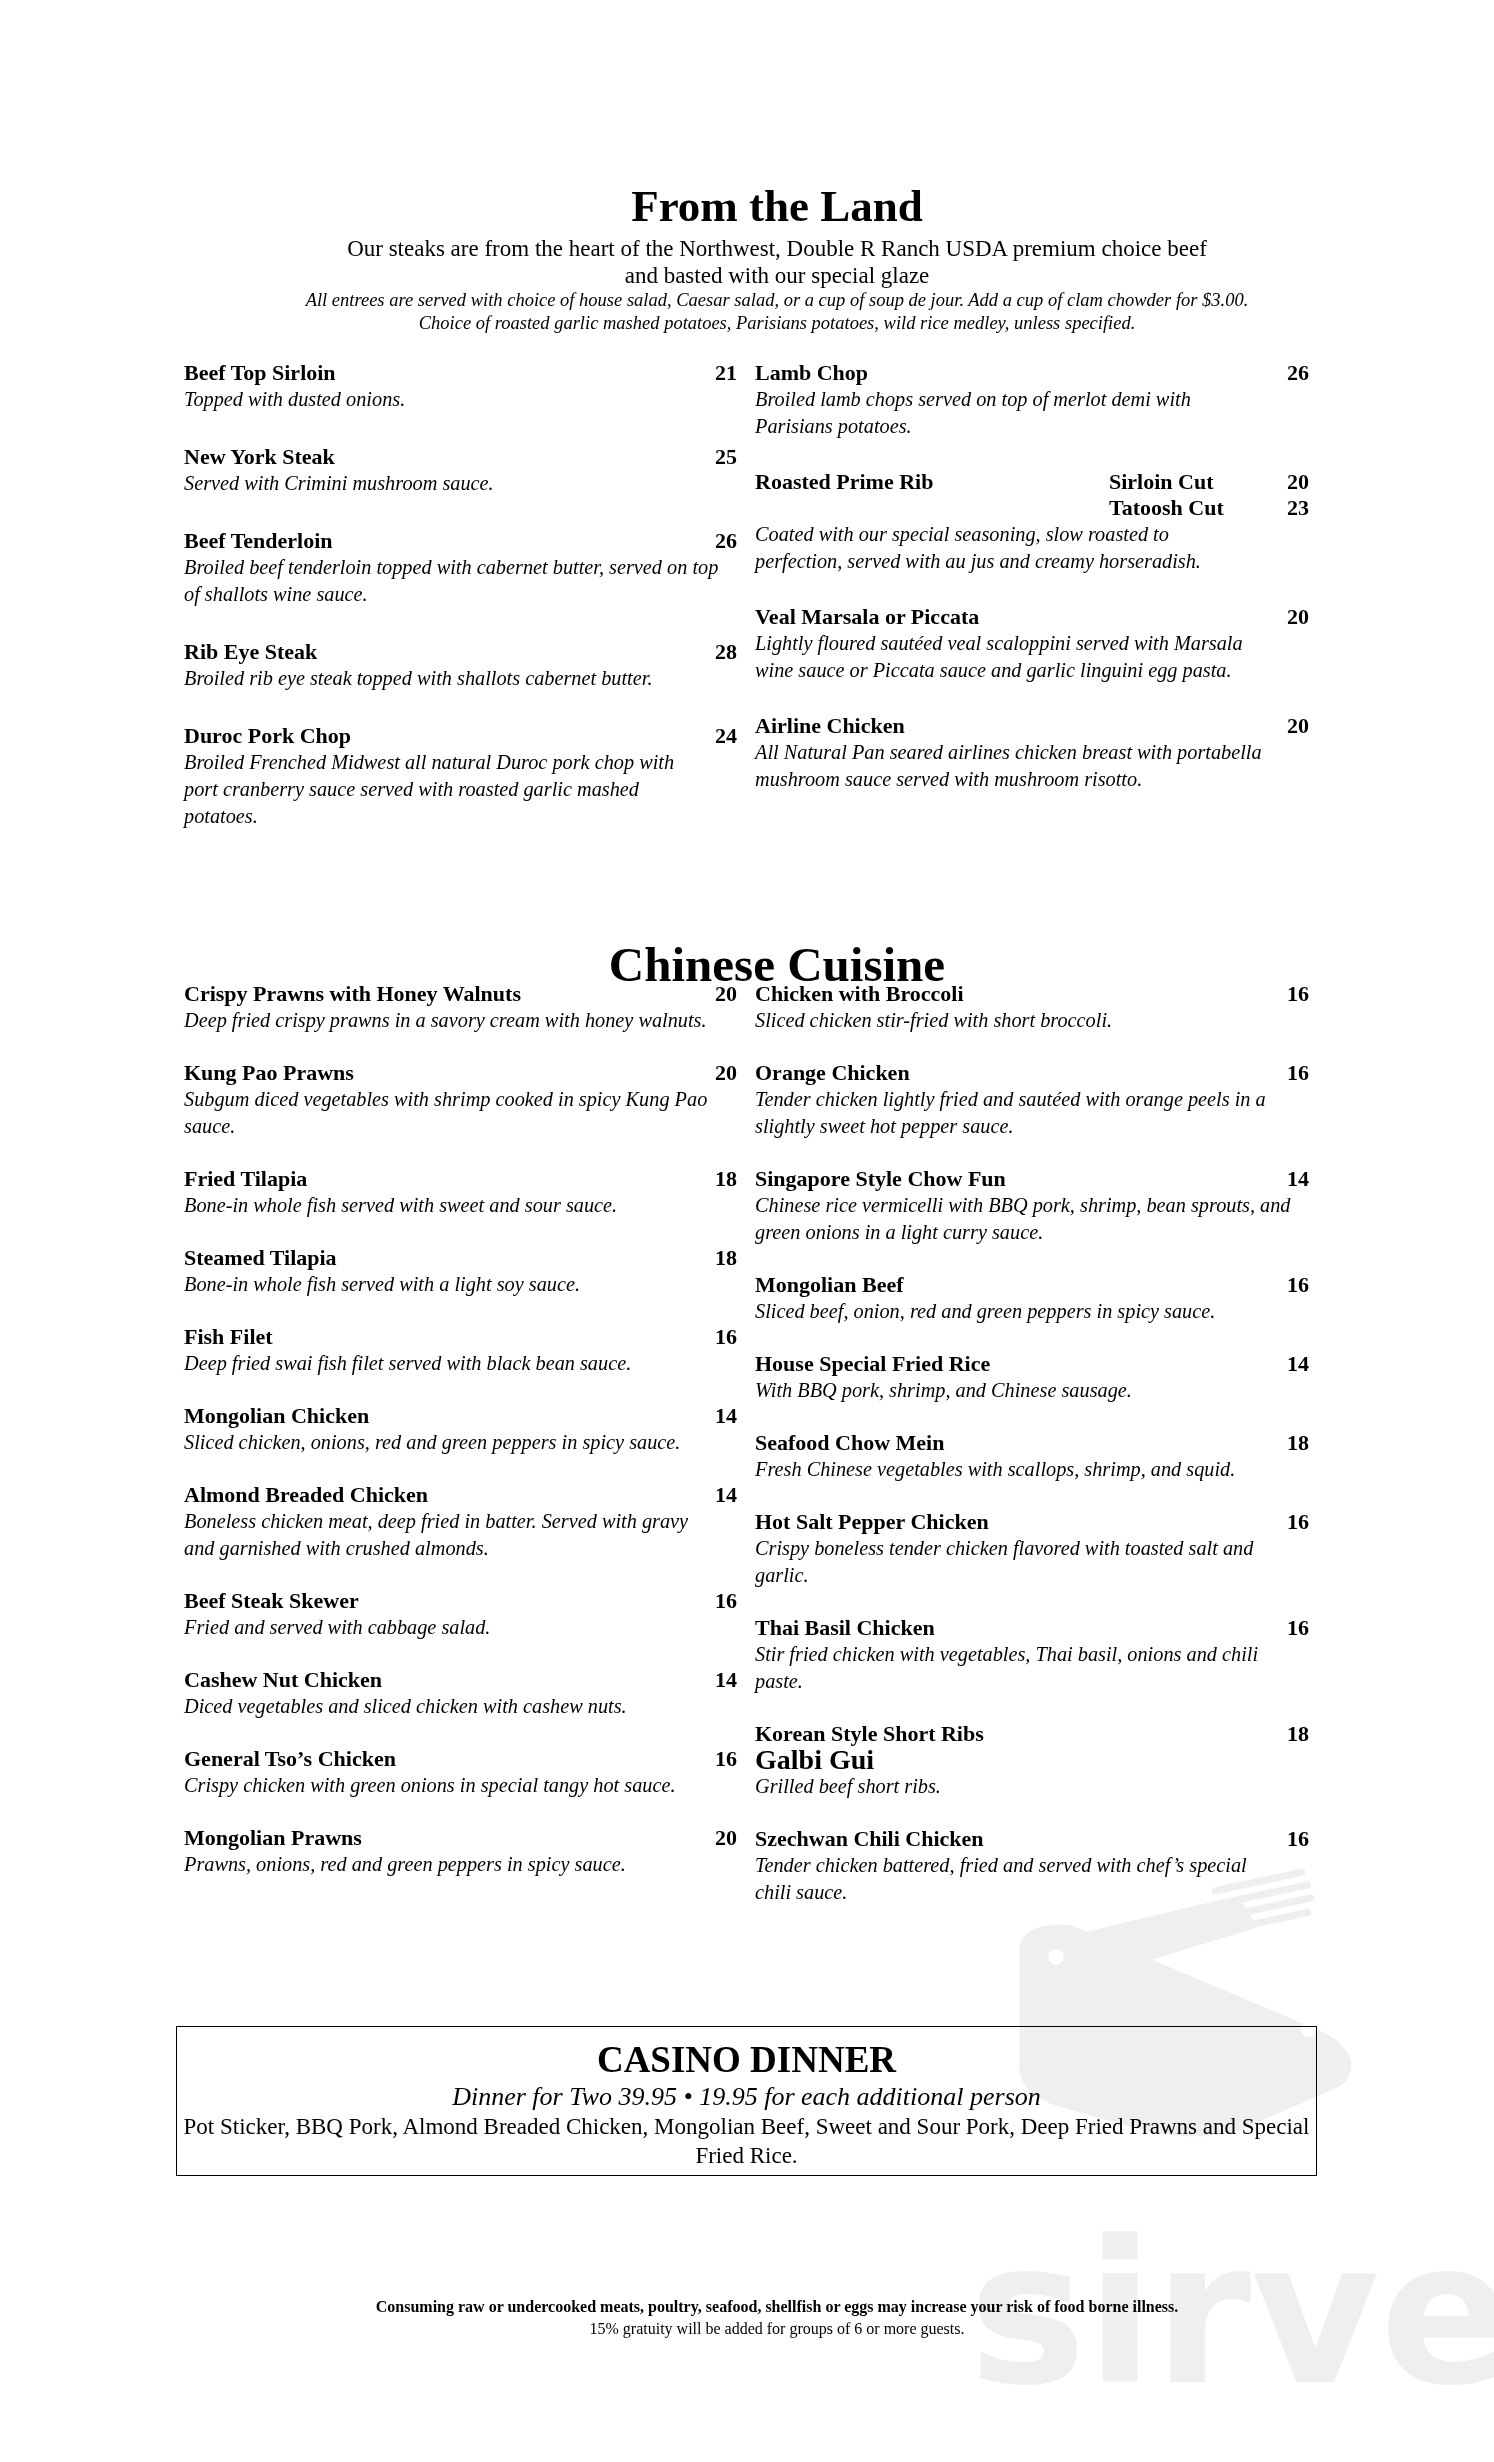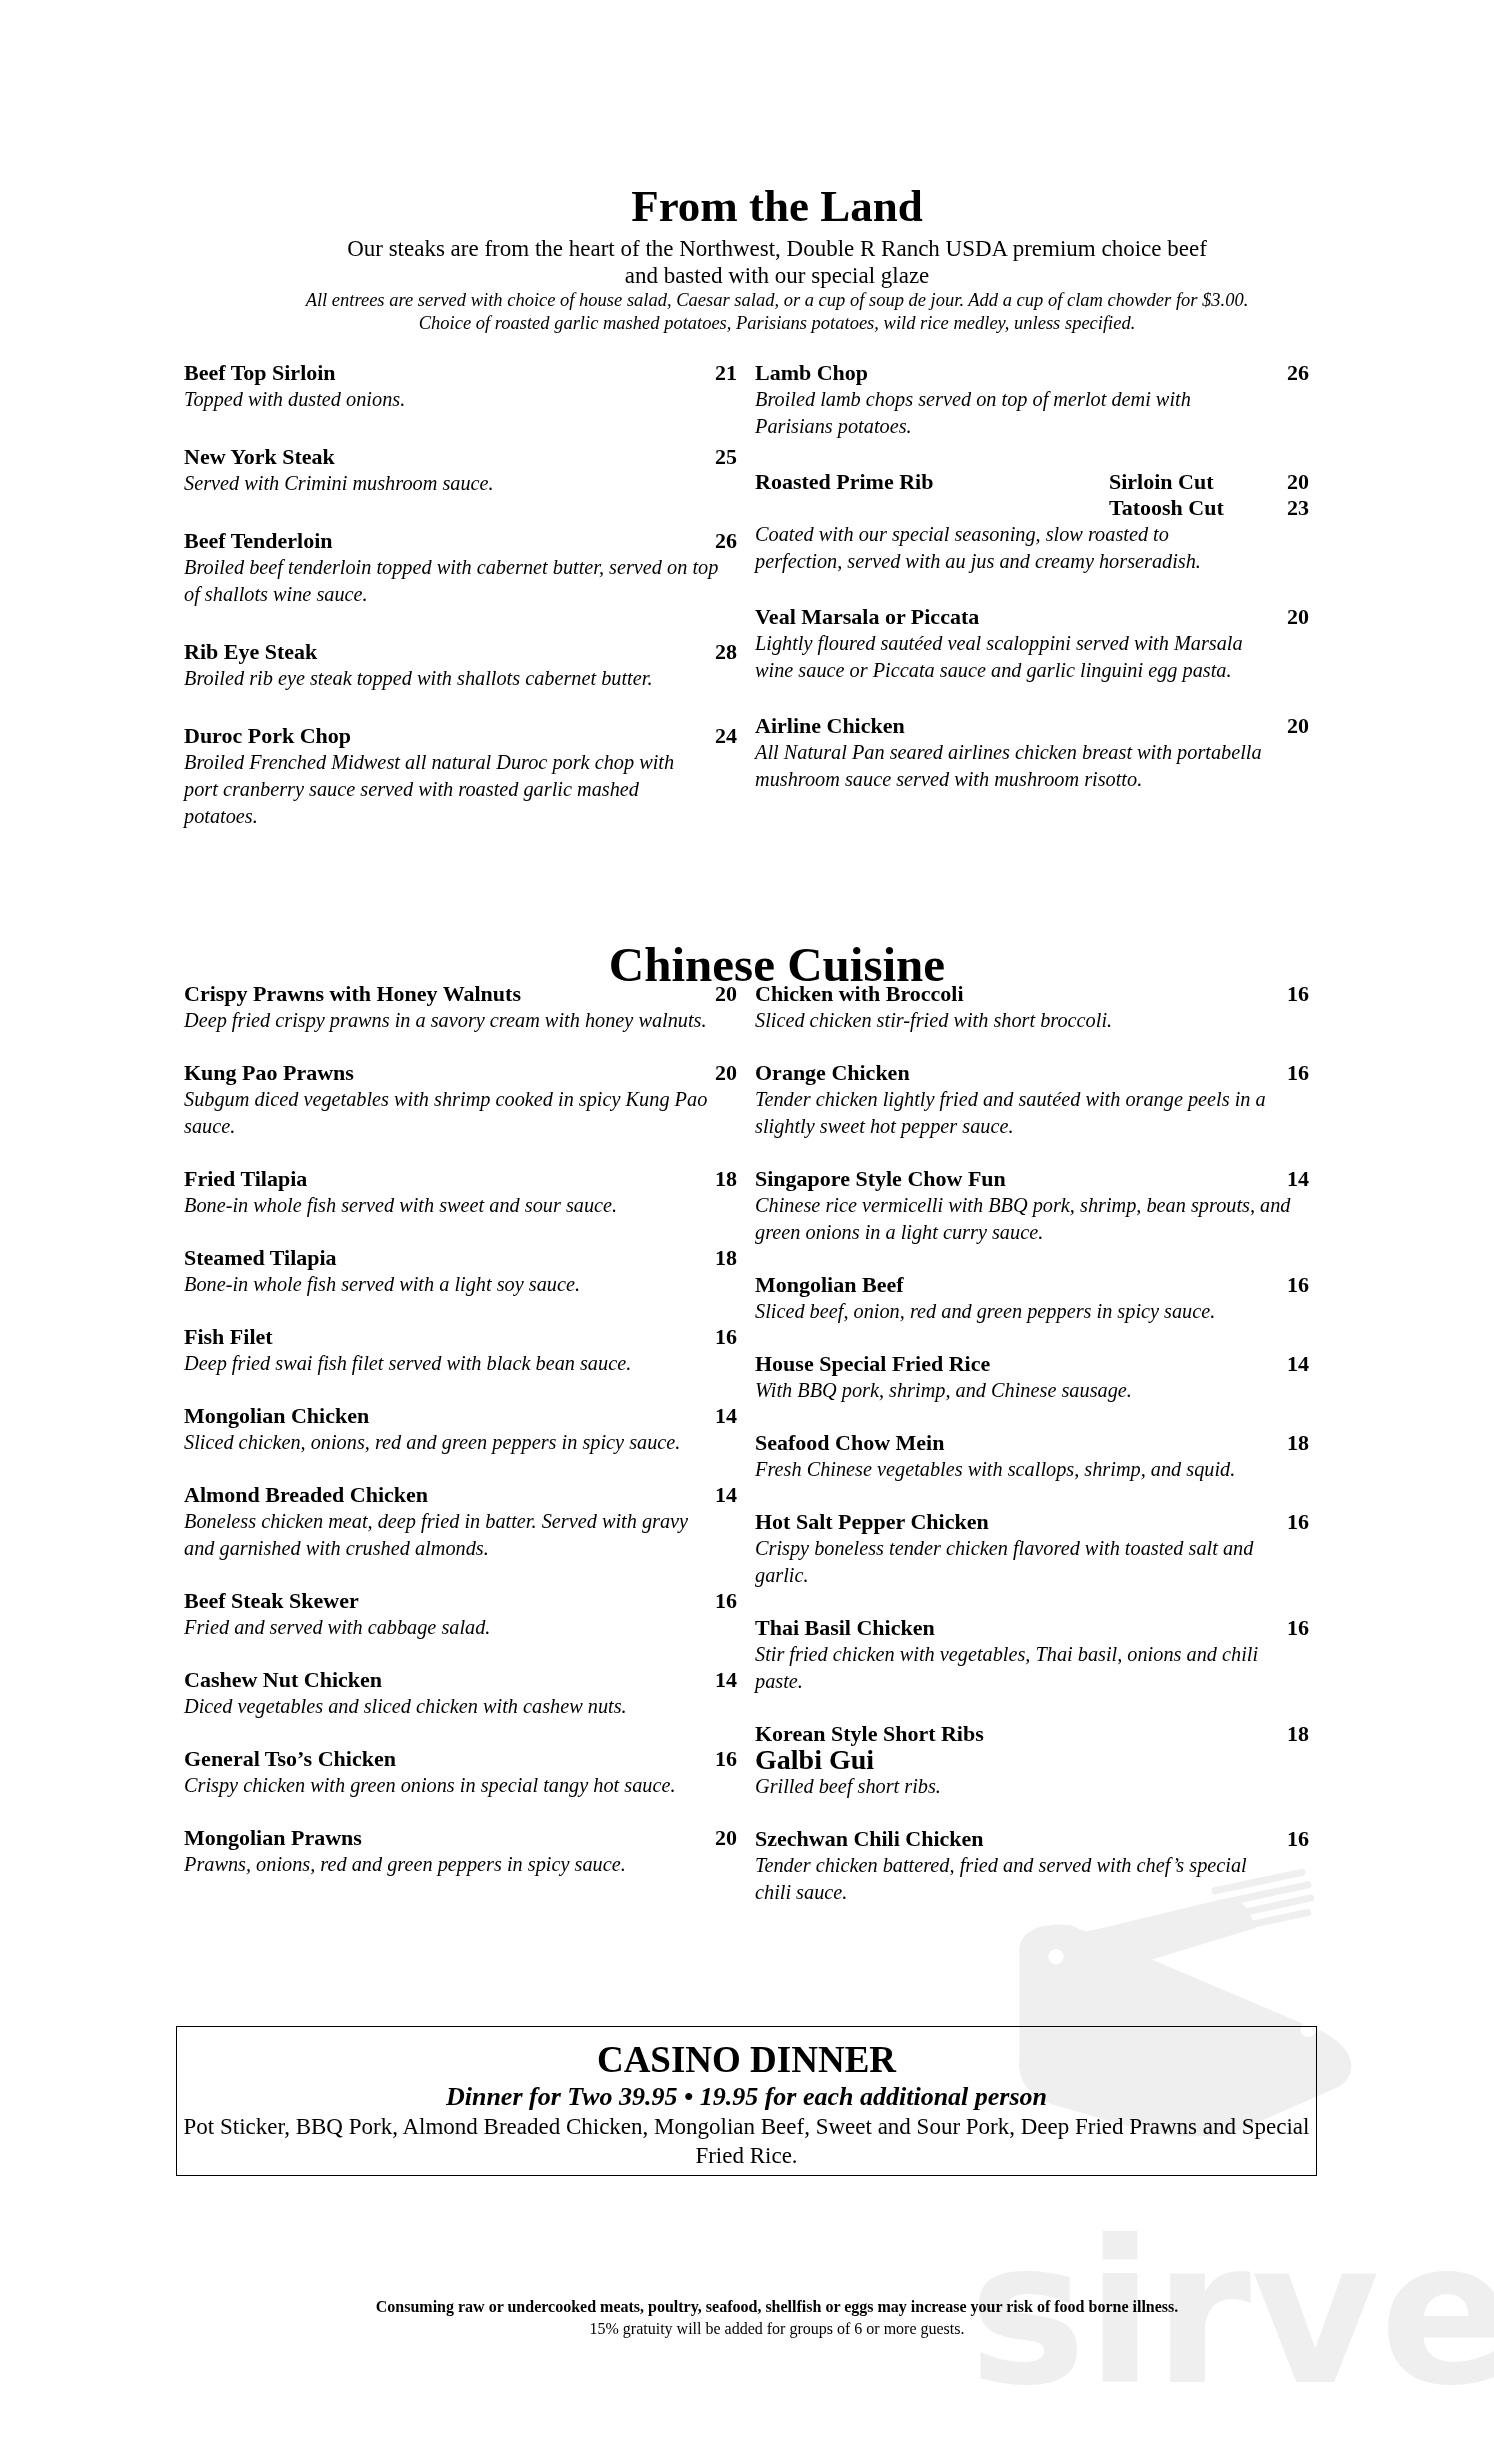--- a/index.html
+++ b/index.html
@@ -23,21 +23,21 @@
   .name-row { position:relative; height:26px; }
   .name { font-weight:bold; font-size:22px; line-height:26px; white-space:nowrap; }
   .price { position:absolute; right:0; top:0; font-weight:bold; font-size:22px; line-height:26px;text-align:right; }
   .desc { font-style:italic; font-size:20.3px; line-height:27px; }
   .name2 { font-weight:bold; font-size:28px; line-height:26px; }
   .cut-row { position:relative; height:26px; }
   .cut-label { position:absolute; left:354px; top:0; font-weight:bold; font-size:22px; line-height:26px; white-space:nowrap; }
 
   .casino { position:absolute; left:176px; top:2026px; width:1139px; height:148px; border:1.8px solid #000; z-index:1; text-align:center; background:transparent; }
   .casino-title { font-weight:bold; font-size:37px; line-height:42px; margin-top:12px; }
-  .casino-sub { font-weight:bold; font-style:italic; font-size:26px; line-height:31px; }
+  .casino-sub { font-weight:normal; font-style:italic; font-size:26px; line-height:31px; }
   .casino-items { font-size:23px; line-height:29px; padding:0 6px; }
 
   .foot1 { top:2296px; font-size:16px; line-height:21.5px;font-weight:bold; }
   .foot2 { top:2318px; font-size:16px; line-height:21.5px; }
 </style>
 </head>
 <body>
 
 <svg class="watermark" viewBox="0 0 2500 4118" xmlns="http://www.w3.org/2000/svg">
   <g fill="#efefef">

